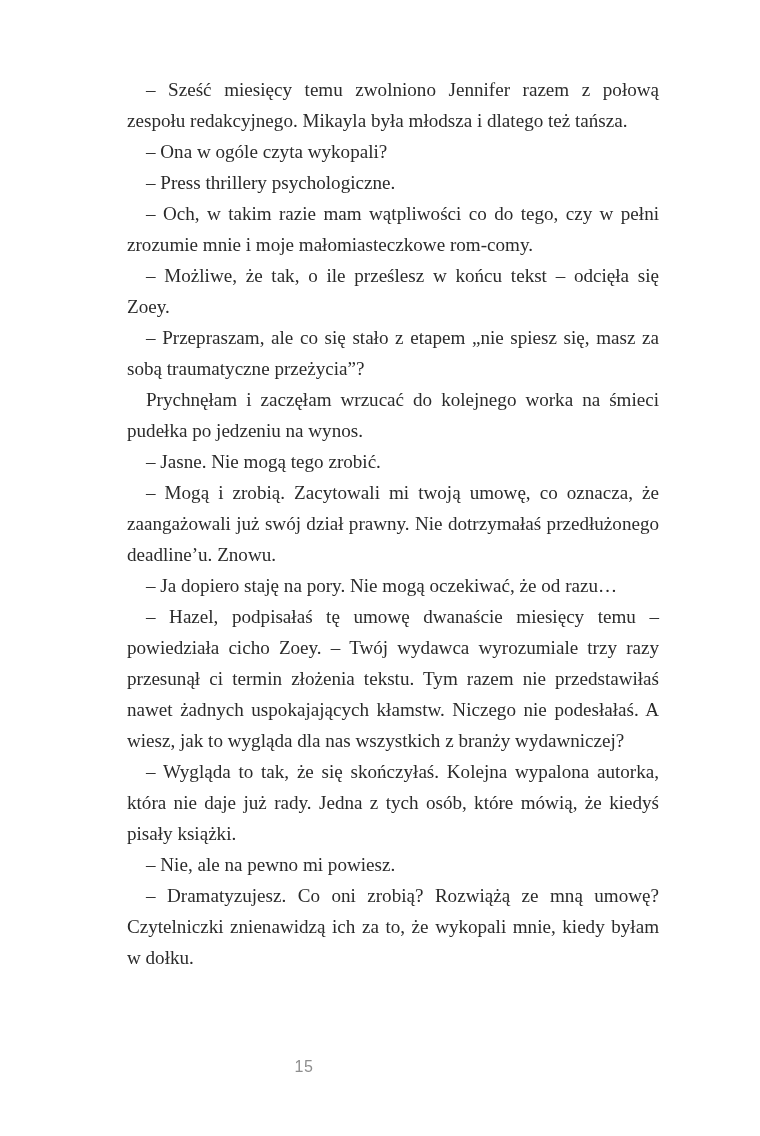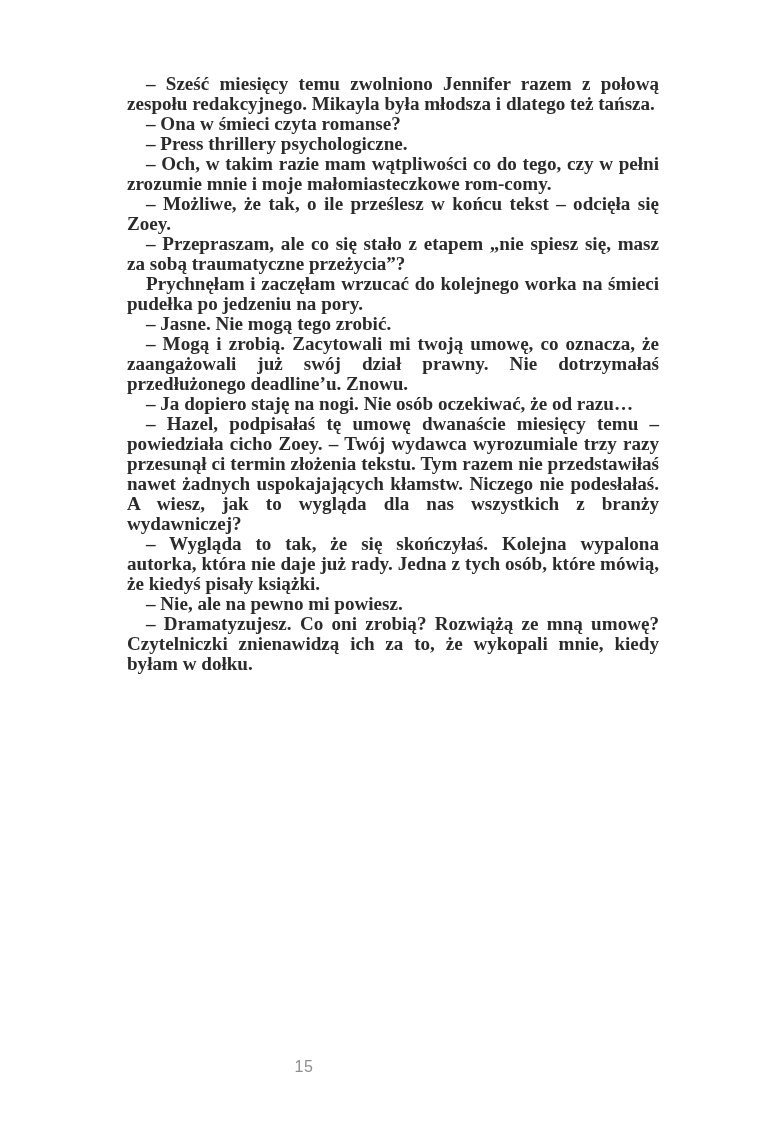--- a/index.html
+++ b/index.html
@@ -15,25 +15,24 @@
     overflow: hidden;
     box-sizing: border-box;
   }
   .text-block {
     position: absolute;
     left: 127px;
     top: 74px;
     width: 532px;
     font-family: "Liberation Serif", "DejaVu Serif", serif;
     font-size: 19.1px;
-    line-height: 20px;
+    line-height: 31px;
     color: #2b2b2b;
     text-align: justify;
     text-justify: inter-word;
-    font-weight: bold;
     -webkit-font-smoothing: antialiased;
   }
   .para {
     margin: 0;
     text-indent: 19px;
     text-align: justify;
     hyphens: manual;
   }
   .para.last {
     text-align: justify;
@@ -51,29 +50,29 @@
     letter-spacing: 0.5px;
   }
 </style>
 </head>
 <body>
 
 <div class="page">
 
   <div class="text-block">
     <p class="para">– Sześć miesięcy temu zwolniono Jennifer razem z połową zespołu redakcyjnego. Mikayla była młodsza i dlatego też tańsza.</p>
-    <p class="para">– Ona w śmieci czyta romanse?</p>
+    <p class="para">– Ona w ogóle czyta wykopali?</p>
     <p class="para">– Press thrillery psychologiczne.</p>
     <p class="para">– Och, w takim razie mam wątpliwości co do tego, czy w pełni zrozumie mnie i moje małomiasteczkowe rom-comy.</p>
     <p class="para">– Możliwe, że tak, o ile prześlesz w końcu tekst – odcięła się Zoey.</p>
     <p class="para">– Przepraszam, ale co się stało z etapem „nie spiesz się, masz za sobą traumatyczne przeżycia”?</p>
-    <p class="para">Prychnęłam i zaczęłam wrzucać do kolejnego worka na śmieci pudełka po jedzeniu na pory.</p>
+    <p class="para">Prychnęłam i zaczęłam wrzucać do kolejnego worka na śmieci pudełka po jedzeniu na wynos.</p>
     <p class="para">– Jasne. Nie mogą tego zrobić.</p>
     <p class="para">– Mogą i zrobią. Zacytowali mi twoją umowę, co oznacza, że zaangażowali już swój dział prawny. Nie dotrzymałaś przedłużonego deadline’u. Znowu.</p>
-    <p class="para">– Ja dopiero staję na nogi. Nie osób oczekiwać, że od razu…</p>
+    <p class="para">– Ja dopiero staję na pory. Nie mogą oczekiwać, że od razu…</p>
     <p class="para">– Hazel, podpisałaś tę umowę dwanaście miesięcy temu – powiedziała cicho Zoey. – Twój wydawca wyrozumiale trzy razy przesunął ci termin złożenia tekstu. Tym razem nie przedstawiłaś nawet żadnych uspokajających kłamstw. Niczego nie podesłałaś. A wiesz, jak to wygląda dla nas wszystkich z branży wydawniczej?</p>
     <p class="para">– Wygląda to tak, że się skończyłaś. Kolejna wypalona autorka, która nie daje już rady. Jedna z tych osób, które mówią, że kiedyś pisały książki.</p>
     <p class="para">– Nie, ale na pewno mi powiesz.</p>
     <p class="para last">– Dramatyzujesz. Co oni zrobią? Rozwiążą ze mną umowę? Czytelniczki znienawidzą ich za to, że wykopali mnie, kiedy byłam w dołku.</p>
   </div>
 
   <div class="page-number">15</div>
 
 </div>
 

